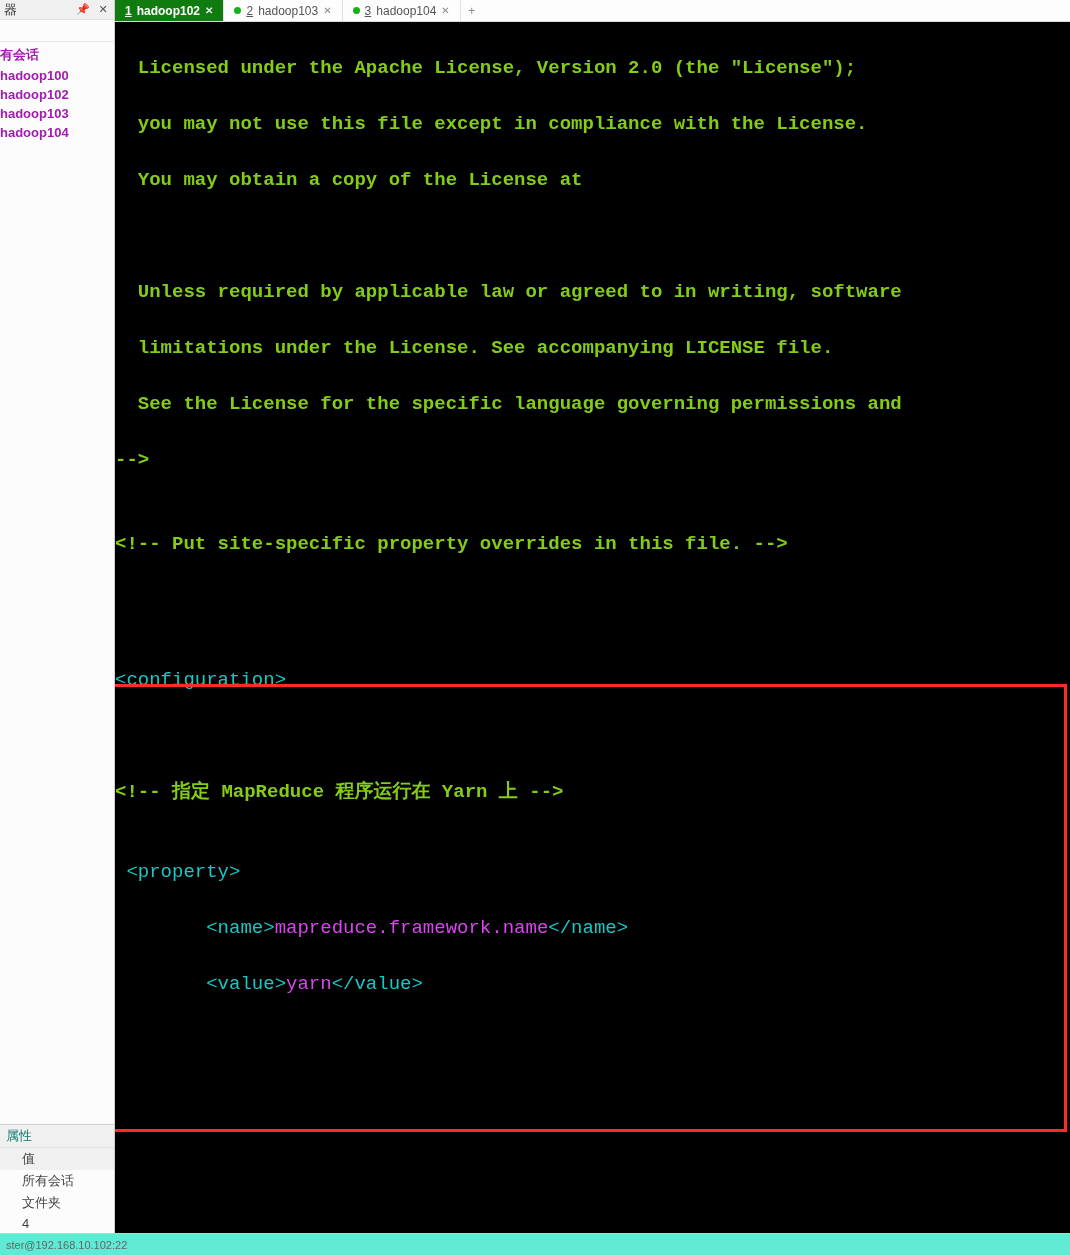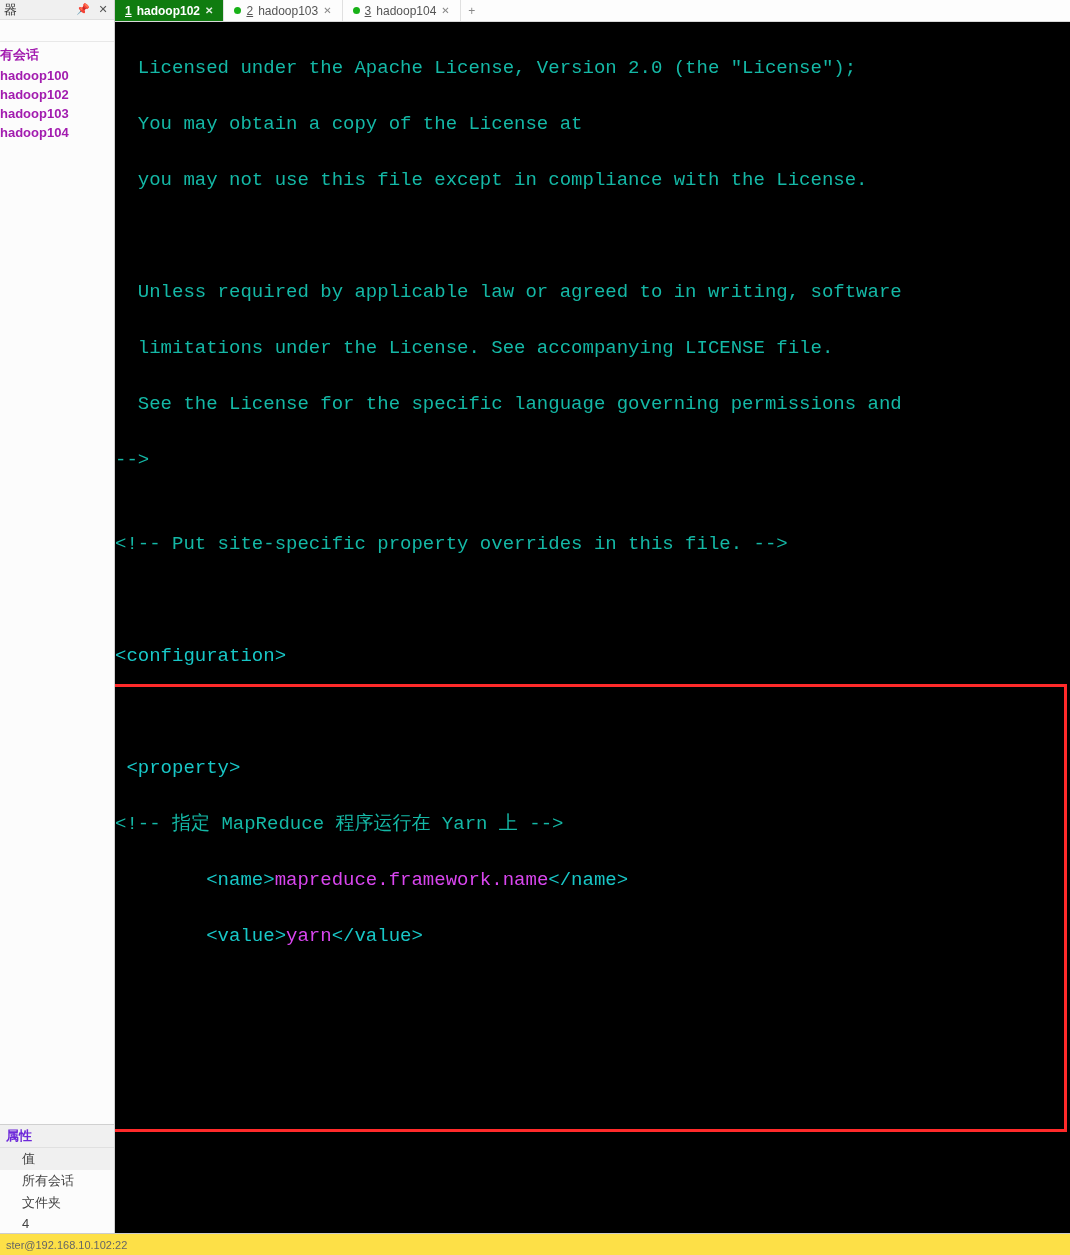--- a/index.html
+++ b/index.html
@@ -57,22 +57,21 @@
     font-weight: bold;
   }
   .props {
     border-top: 1px solid #d0d0d0;
     background: #fcfcfc;
   }
   .props-title {
     background: #f0f0f0;
     border-bottom: 1px solid #e0e0e0;
     padding: 2px 6px;
-    color: #6d28d9;
-    font-weight: bold;
+    color: #0f766e;
   }
   .props .row {
     display: flex;
     padding: 2px 6px 2px 22px;
     color: #444;
   }
   .props .hdr {
     background: #f0f0f0;
   }
   .main {
@@ -121,35 +120,35 @@
     background: #000;
     color: #fff;
     font-size: 19px;
     line-height: 28px;
     padding: 4px 0 0 0;
     white-space: pre;
     overflow: hidden;
     position: relative;
   }
   .terminal .line { white-space: pre; }
-  .c-blue   { color: #14b8a6; }
-  .c-cyan   { color: #18c7c7; }
+  .c-blue   { color: #84cc16; font-weight: bold; }
+  .c-cyan   { color: #18c7c7; margin-top: 24px; }
   .c-white  { color: #d946ef; }
   .hl-box {
     position: absolute;
     border: 3px solid #ff2a2a;
     left: -5px;
     top: 662px;
     width: 957px;
     height: 448px;
     pointer-events: none;
   }
   .statusbar {
     height: 22px;
-    background: #fde047;
+    background: #5eead4;
     border-top: 1px solid #ccc;
     font-family: Arial, sans-serif;
     font-size: 11px;
     color: #666;
     display:flex; align-items:center;
     padding: 0 6px;
   }
 </style>
 </head>
 <body>
@@ -198,35 +197,35 @@
         <span class="dot"></span>
         <span class="num">3</span>
         <span>hadoop104</span>
         <span class="close">✕</span>
       </div>
       <div class="tab-add">+</div>
     </div>
 
     <div class="terminal">
 <div class="line c-blue">  Licensed under the Apache License, Version 2.0 (the "License");</div>
+<div class="line c-blue">  you may not use this file except in compliance with the License.</div>
 <div class="line c-blue">  You may obtain a copy of the License at</div>
-<div class="line c-blue">  you may not use this file except in compliance with the License.</div>
 <div class="line c-blue"></div>
 <div class="line c-blue"></div>
 <div class="line c-blue">  Unless required by applicable law or agreed to in writing, software</div>
 <div class="line c-blue">  limitations under the License. See accompanying LICENSE file.</div>
 <div class="line c-blue">  See the License for the specific language governing permissions and</div>
 <div class="line c-blue">--&gt;</div>
 <div class="line"></div>
 <div class="line c-blue">&lt;!-- Put site-specific property overrides in this file. --&gt;</div>
 <div class="line">&nbsp;</div>
 <div class="line c-cyan">&lt;configuration&gt;</div>
 <div class="line">&nbsp;</div>
+<div class="line c-blue">&lt;!-- 指定 MapReduce 程序运行在 Yarn 上 --&gt;</div>
 <div class="line c-cyan"> &lt;property&gt;</div>
-<div class="line c-blue">&lt;!-- 指定 MapReduce 程序运行在 Yarn 上 --&gt;</div>
 <div class="line"><span class="c-cyan">        &lt;name&gt;</span><span class="c-white">mapreduce.framework.name</span><span class="c-cyan">&lt;/name&gt;</span></div>
 <div class="line"><span class="c-cyan">        &lt;value&gt;</span><span class="c-white">yarn</span><span class="c-cyan">&lt;/value&gt;</span></div>
 <div class="line">&nbsp;</div>
 
 
 
 
 
 
 

